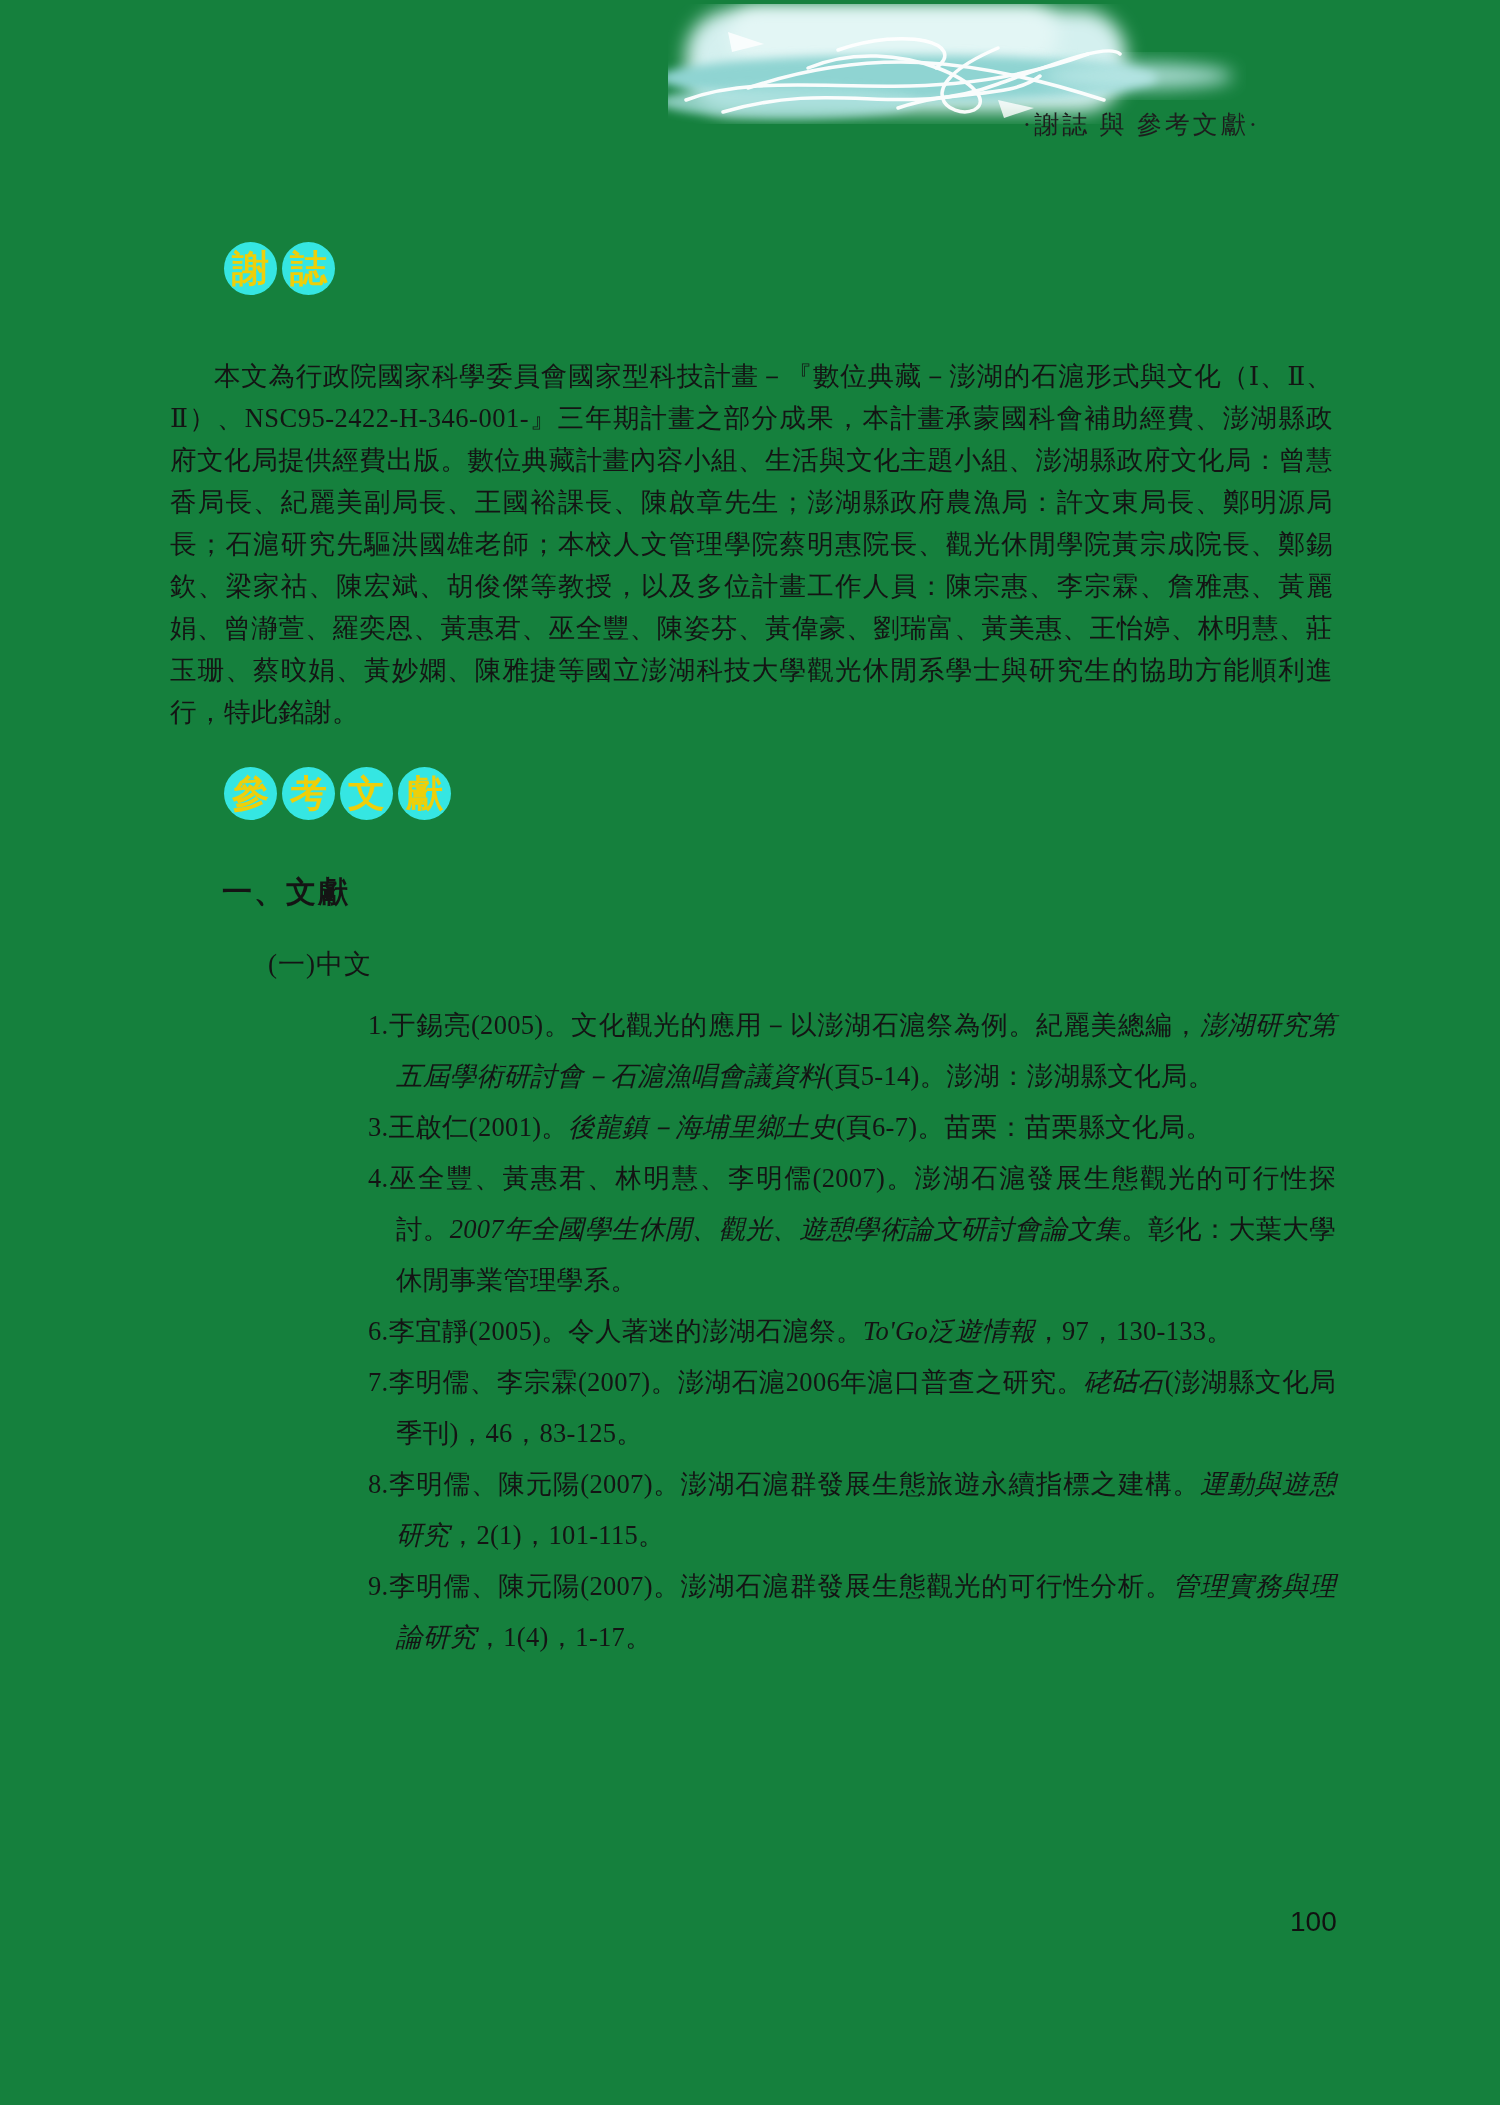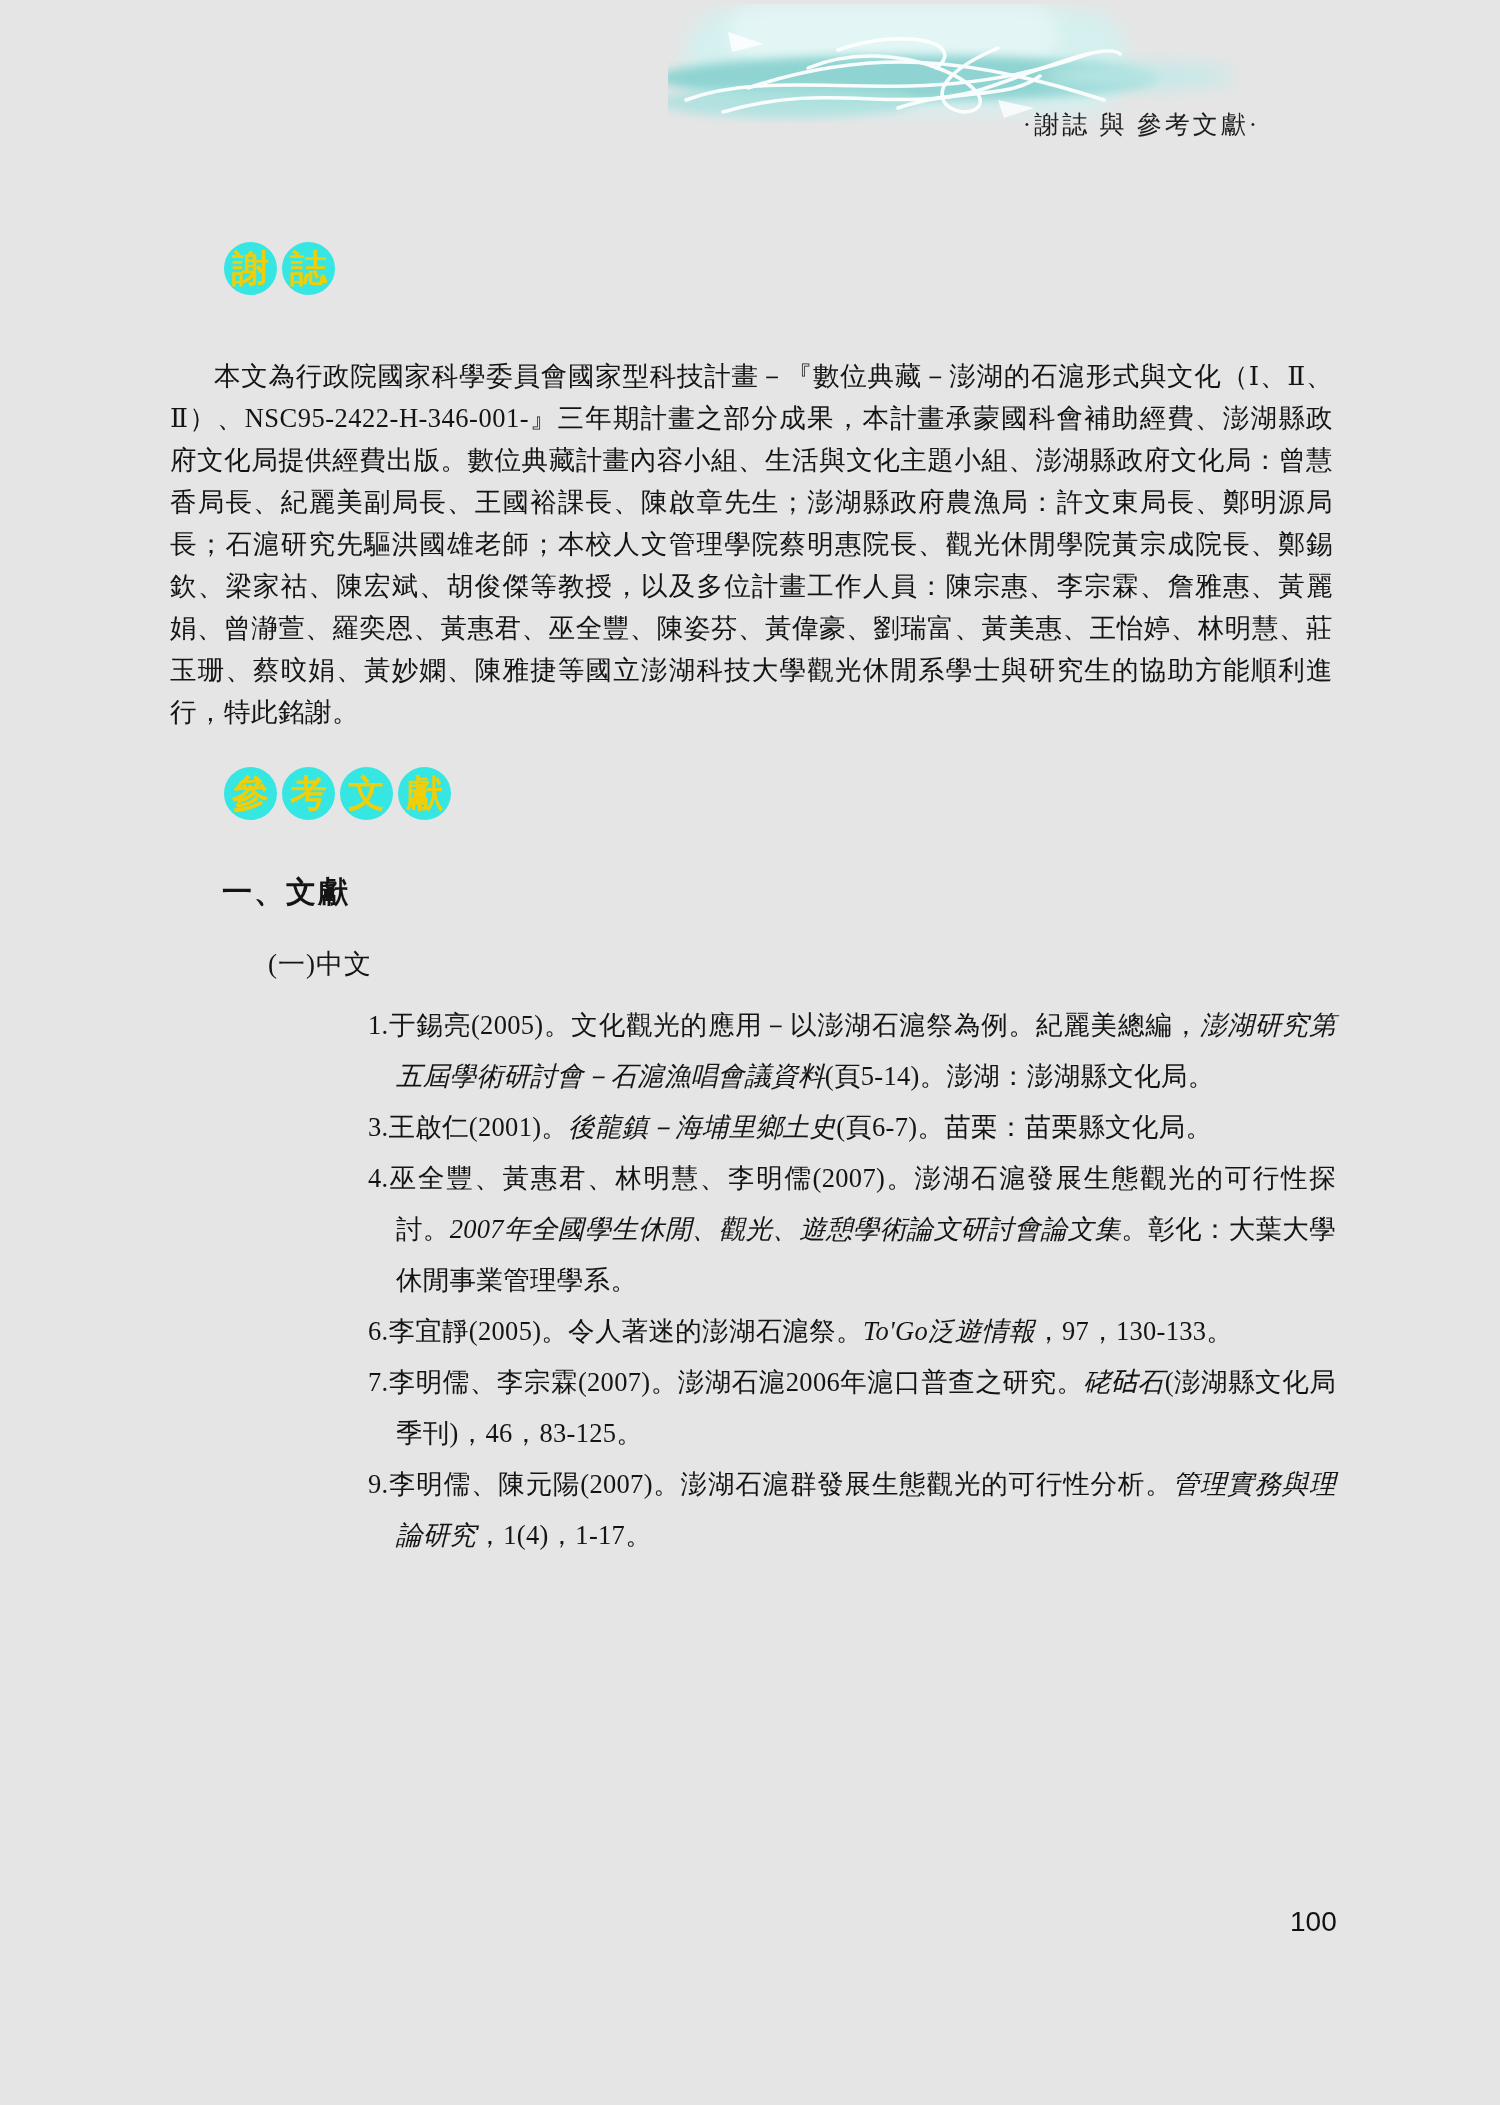--- a/index.html
+++ b/index.html
@@ -1,19 +1,19 @@
 <!DOCTYPE html>
 <html style="--circle: #35e6e2; --badgetext: #eecf0a;"><head>
 <meta charset="utf-8">
 <style>
   html,body{margin:0;padding:0;background:#ffffff;}
   .page{
     position:relative;
     width:1500px;height:2105px;
-    background:#e5e5e5;
+    background:#15803d;
     font-family:"Liberation Serif","DejaVu Serif",serif;
     color:#141414;
     overflow:hidden;
     margin:0 auto;
   }
   
   .hdr-art{position:absolute;left:668px;top:4px;width:578px;height:120px;}
   
   .hdr-title{
     position:absolute;top:108px;right:240px;
@@ -123,18 +123,19 @@
 
   <div class="h-literature">一、文獻</div>
   <div class="h-chinese">(一)中文</div>
 
   <ol class="refs" id="refs">
       <li class="ref-item"><span>1.于錫亮(2005)。文化觀光的應用－以澎湖石滬祭為例。紀麗美總編，</span><span class="it">澎湖研究第五屆學術研討會－石滬漁唱會議資料</span><span>(頁5-14)。澎湖：澎湖縣文化局。</span></li>
       <li class="ref-item"><span>3.王啟仁(2001)。</span><span class="it">後龍鎮－海埔里鄉土史</span><span>(頁6-7)。苗栗：苗栗縣文化局。</span></li>
       <li class="ref-item"><span>4.巫全豐、黃惠君、林明慧、李明儒(2007)。澎湖石滬發展生態觀光的可行性探討。</span><span class="it">2007年全國學生休閒、觀光、遊憩學術論文研討會論文集</span><span>。彰化：大葉大學休閒事業管理學系。</span></li>
       <li class="ref-item"><span>6.李宜靜(2005)。令人著迷的澎湖石滬祭。</span><span class="it">To'Go泛遊情報</span><span>，97，130-133。</span></li>
       <li class="ref-item"><span>7.李明儒、李宗霖(2007)。澎湖石滬2006年滬口普查之研究。</span><span class="it">硓𥑮石</span><span>(澎湖縣文化局季刊)，46，83-125。</span></li>
+      <li class="ref-item"><span>8.李明儒、陳元陽(2007)。澎湖石滬群發展生態旅遊永續指標之建構。</span><span class="it">運動與遊憩研究</span><span>，2(1)，101-115。</span></li>
       <li class="ref-item"><span>9.李明儒、陳元陽(2007)。澎湖石滬群發展生態觀光的可行性分析。</span><span class="it">管理實務與理論研究</span><span>，1(4)，1-17。</span></li>
     </ol>
 
   <div class="pagenum">100</div>
 
 </div>
 
 </body></html>

